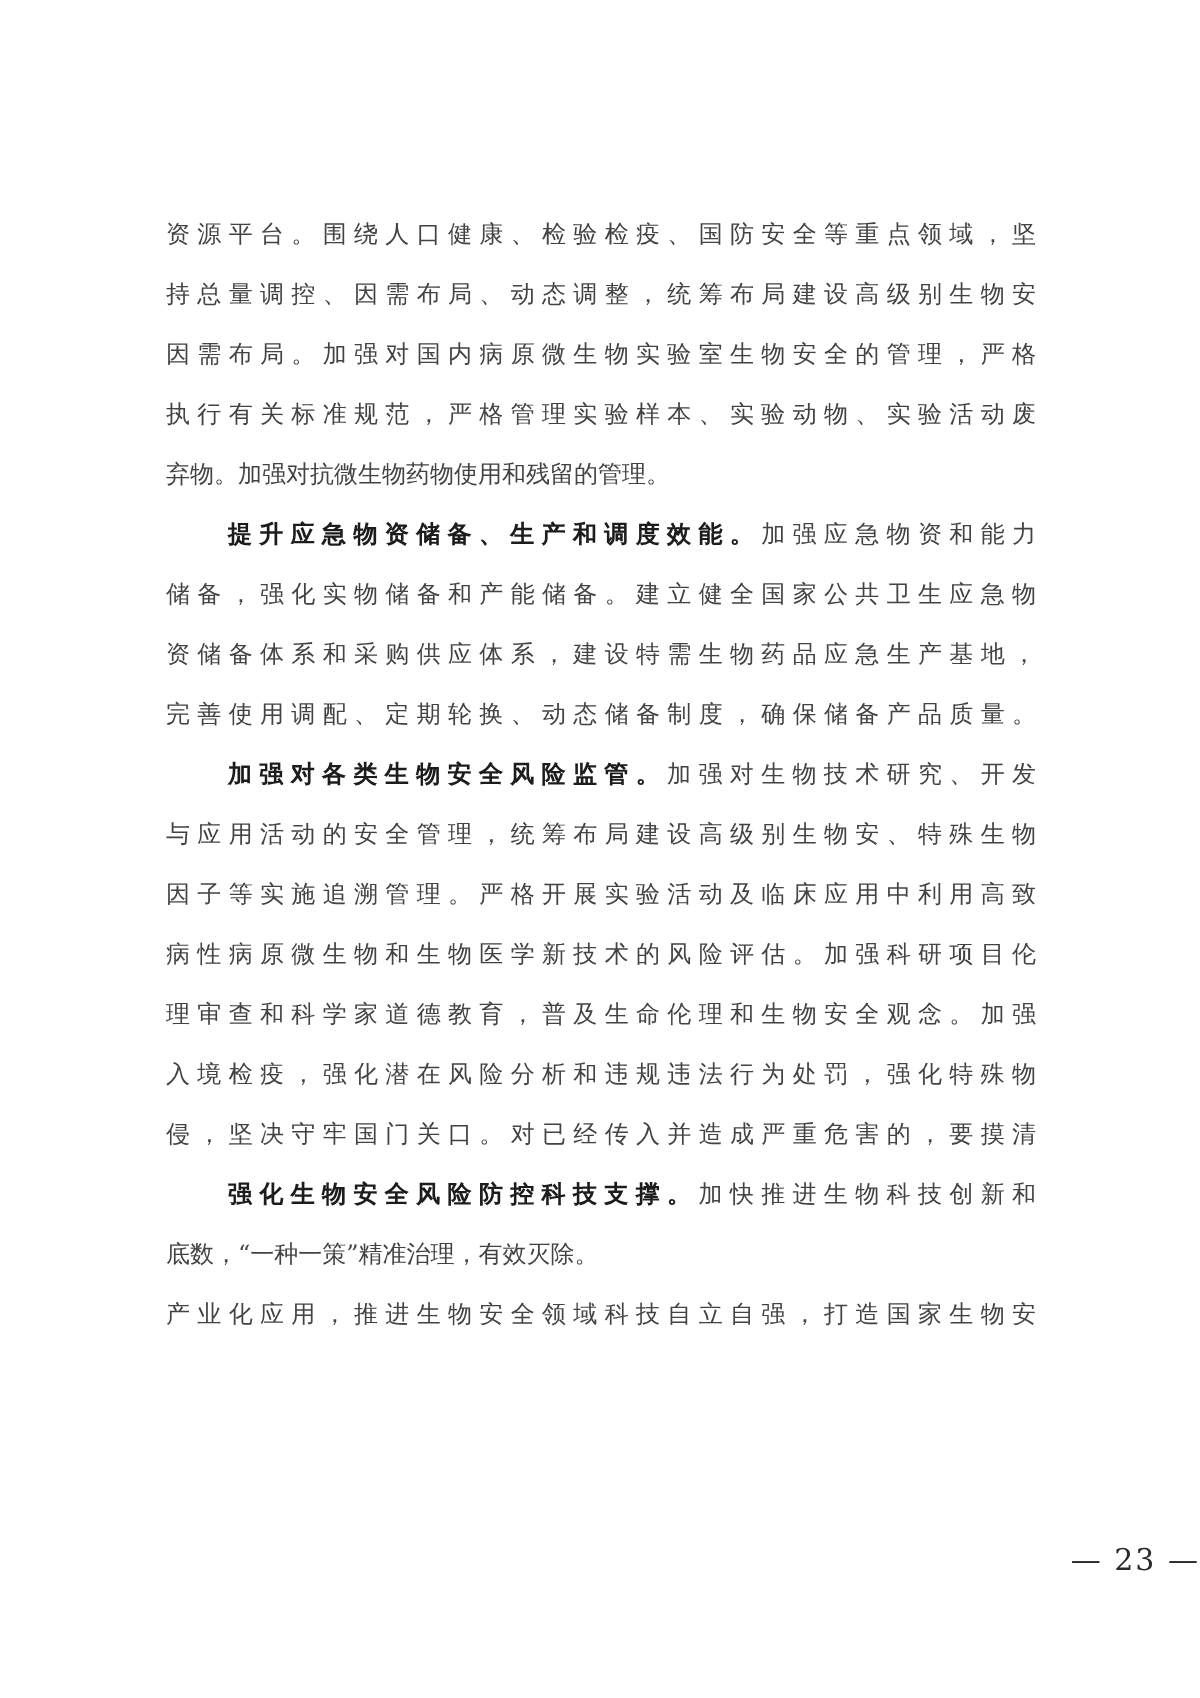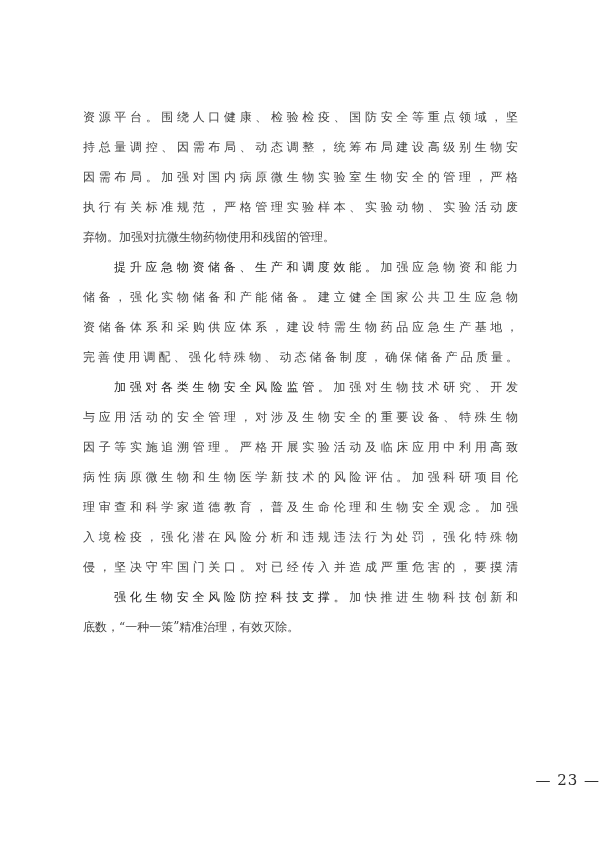--- a/index.html
+++ b/index.html
@@ -31,21 +31,21 @@
     text-justify: inter-character;
     overflow: hidden;
   }
   .line.last {
     text-align-last: left;
   }
   .line.indent {
     text-indent: 31px;
   }
   .line .bold {
-    font-weight: normal;
+    font-weight: bold;
     color: var(--bold-color, #1c1c1c);
     margin-top: 24px;
   }
   .page-number {
     position: absolute;
     left: 0;
     top: 765px;
     width: 600px;
     height: 30px;
     line-height: 30px;
@@ -61,25 +61,26 @@
 <div class="page">
   <div class="text-block">
       <div class="line">资源平台。围绕人口健康、检验检疫、国防安全等重点领域，坚</div>
       <div class="line">持总量调控、因需布局、动态调整，统筹布局建设高级别生物安</div>
       <div class="line">因需布局。加强对国内病原微生物实验室生物安全的管理，严格</div>
       <div class="line">执行有关标准规范，严格管理实验样本、实验动物、实验活动废</div>
       <div class="line last">弃物。加强对抗微生物药物使用和残留的管理。</div>
       <div class="line indent"><span class="bold">提升应急物资储备、生产和调度效能。</span>加强应急物资和能力</div>
       <div class="line">储备，强化实物储备和产能储备。建立健全国家公共卫生应急物</div>
       <div class="line">资储备体系和采购供应体系，建设特需生物药品应急生产基地，</div>
-      <div class="line">完善使用调配、强化特殊物、动态储备制度，确保储备产品质量。</div>
+      <div class="line">完善使用调配、定期轮换、动态储备制度，确保储备产品质量。</div>
       <div class="line indent"><span class="bold">加强对各类生物安全风险监管。</span>加强对生物技术研究、开发</div>
-      <div class="line">与应用活动的安全管理，对涉及生物安全的重要设备、特殊生物</div>
+      <div class="line">与应用活动的安全管理，统筹布局建设高级别生物安、特殊生物</div>
       <div class="line">因子等实施追溯管理。严格开展实验活动及临床应用中利用高致</div>
       <div class="line">病性病原微生物和生物医学新技术的风险评估。加强科研项目伦</div>
       <div class="line">理审查和科学家道德教育，普及生命伦理和生物安全观念。加强</div>
       <div class="line">入境检疫，强化潜在风险分析和违规违法行为处罚，强化特殊物</div>
       <div class="line">侵，坚决守牢国门关口。对已经传入并造成严重危害的，要摸清</div>
       <div class="line indent"><span class="bold">强化生物安全风险防控科技支撑。</span>加快推进生物科技创新和</div>
       <div class="line last">底数，“一种一策”精准治理，有效灭除。</div>
+      <div class="line">产业化应用，推进生物安全领域科技自立自强，打造国家生物安</div>
     </div>
   <div class="page-number">— 23 —</div>
 </div>
 
 </body></html>

